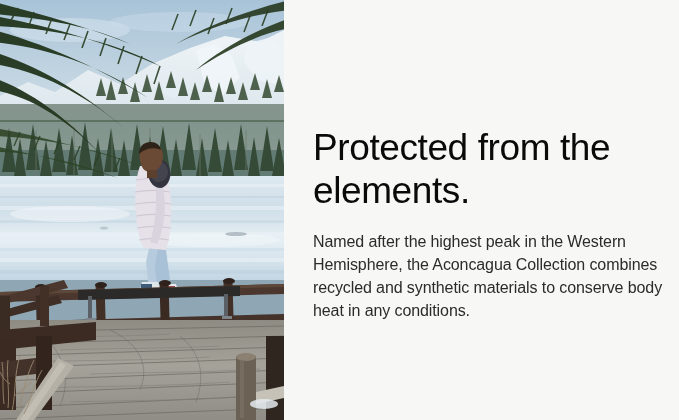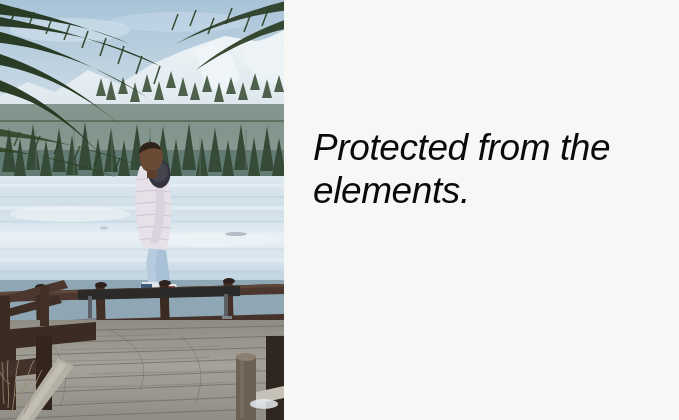--- a/index.html
+++ b/index.html
@@ -53,21 +53,20 @@
   }
   .headline {
     margin: 0;
     font-family: "Liberation Sans", sans-serif;
     font-size: 37px;
     line-height: 43px;
     font-weight: 400;
     letter-spacing: -0.4px;
     color: #0a0a0a;
     white-space: pre-line;
-    font-style: italic;
   }
   .bodytext {
     margin: 0;
     padding-top: 18px;
     font-family: "Liberation Sans", sans-serif;
     font-size: 16px;
     line-height: 23px;
     font-weight: 400;
     letter-spacing: -0.1px;
     color: #2b2b2b;
@@ -373,16 +372,17 @@
 
         <rect x="0" y="0" width="284" height="420" fill="none"></rect>
       </g>
     </svg>
   </div>
 
   <div class="textpanel">
     <div class="text-inner">
       <h1 class="headline">Protected from the
 elements.</h1>
+      <p class="bodytext">Named after the highest peak in the Western Hemisphere, the Aconcagua Collection combines recycled and synthetic materials to conserve body heat in any conditions.</p>
     </div>
   </div>
 
 </div>
 
 </body></html>

